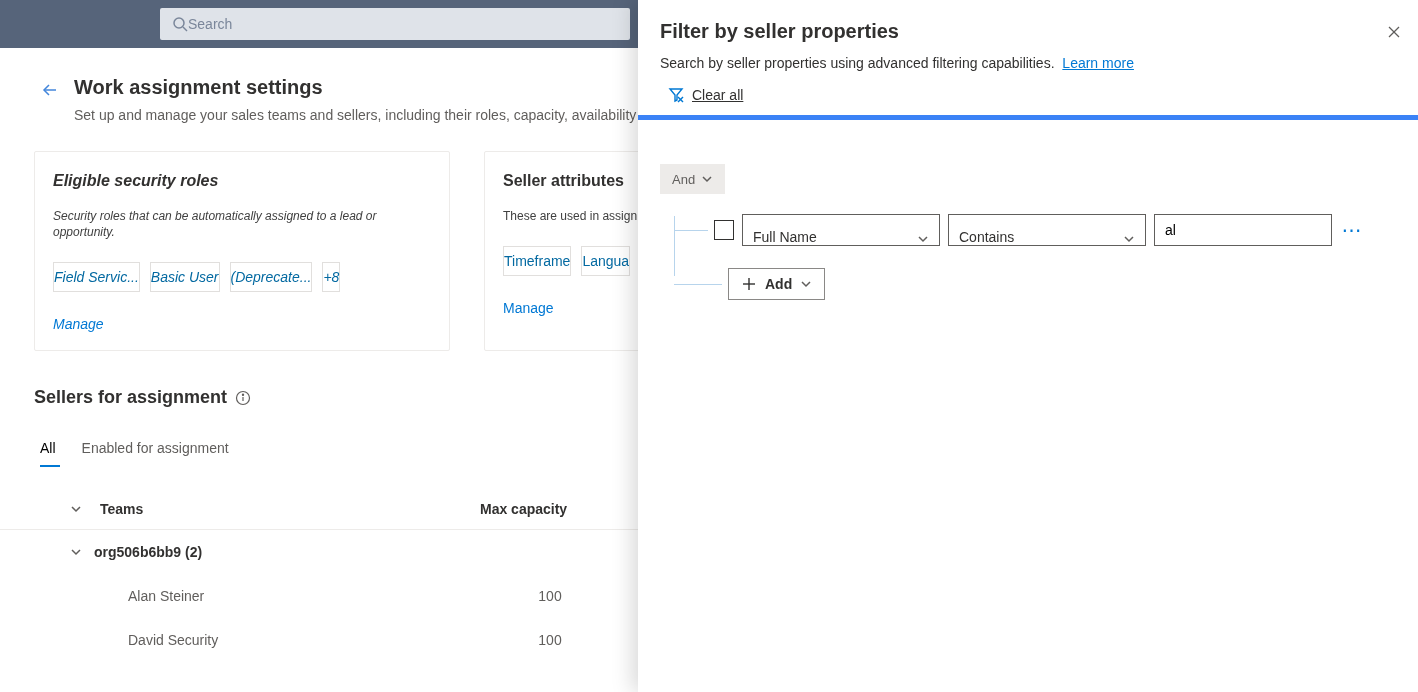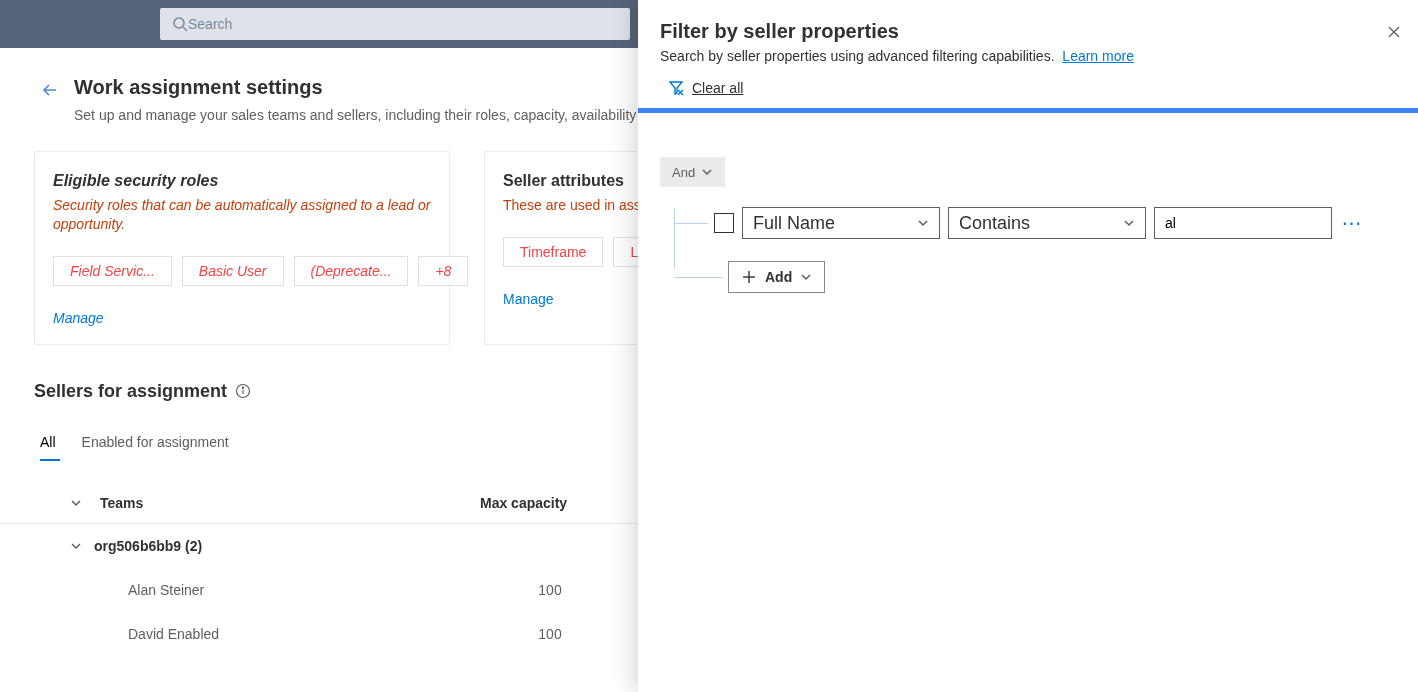--- a/index.html
+++ b/index.html
@@ -61,27 +61,27 @@
     padding: 28px 34px 0 34px;
   }
   .card {
     border: 1px solid #edebe9;
     border-radius: 2px;
     padding: 20px 18px 18px 18px;
   }
   .card.roles { width: 416px; font-style: italic; }
   .card.attrs { width: 416px; } 
   .card-title { font-size: 16px; font-weight: 600; color: #323130; }
-  .card-subtitle { font-size: 14px; color: #c2410c; margin-top: 6px; line-height: 1.35; }
+  .card-subtitle { font-size: 12px; color: #404040; margin-top: 18px; line-height: 1.35; }
   .chip-row { display: flex; gap: 10px; margin-top: 22px; }
   .chip {
     border: 1px solid #e1dfdd;
-    padding: 6px 16px;
-    font-size: 14px;
-    color: #ef4444;
+    padding: 6px 0;
+    font-size: 14px;
+    color: #0369a1;
     background: #fff;
     white-space: nowrap;
   }
   .card-manage {
     margin-top: 24px;
     color: #0078d4;
     font-size: 14px;
     cursor: pointer;
   }
 
@@ -164,21 +164,21 @@
     position: relative;
   }
   .flyout-close {
     position: absolute;
     top: 18px; right: 10px;
     width: 28px; height: 28px;
     display:flex; align-items:center; justify-content:center;
     cursor:pointer;
   }
   .flyout-title { font-size: 20px; font-weight: 600; }
-  .flyout-subtitle { font-size: 14px; color: #323130; margin-top: 5px; }
+  .flyout-subtitle { font-size: 14px; color: #323130; margin-top: 12px; }
   .flyout-subtitle a { color: #0078d4; text-decoration: underline; cursor:pointer; }
   .clearall {
     display:flex; align-items:center; gap:8px;
     margin-top: 16px; margin-left: 8px;
     color: #323130; font-size:14px;
     cursor:pointer;
     text-decoration:underline;
   }
 
   .filter-body { padding: 24px 22px; position: relative; }
@@ -231,23 +231,23 @@
 
   .checkbox {
     width: 20px; height: 20px;
     border: 1px solid #323130;
     background: #fff;
     flex-shrink:0;
   }
   .dropdown {
     height: 32px;
     border: 1px solid #605e5c;
-    display:flex; align-items:center; justify-content:space-between;
+    display:flex; align-items:flex-end; justify-content:space-between;
     padding: 0 10px;
-    font-size: 18px;
+    font-size: 14px;
     background:#fff;
     gap:29px;
   }
   .dd-field { width: 198px; }
   .dd-op { width: 198px; }
   .text-input {
     height: 32px;
     width: 178px;
     border: 1px solid #605e5c;
     padding: 0 10px;
@@ -355,21 +355,21 @@
         </svg>
       <span>org506b6bb9 (2)</span>
     </div>
   </div>
 
   <div class="data-row">
     <div class="name">Alan Steiner</div>
     <div class="cap">100</div>
   </div>
   <div class="data-row">
-    <div class="name">David Enabled</div>
+    <div class="name">David Security</div>
     <div class="cap">100</div>
   </div>
 </div>
 
 <div class="flyout-overlay">
   <div class="flyout">
     <div class="flyout-header">
       <div class="flyout-close">
         <svg class="icon" viewBox="0 0 16 16" fill="none" stroke="#605e5c" stroke-width="1.2">
           <line x1="3" y1="3" x2="13" y2="13"></line>

